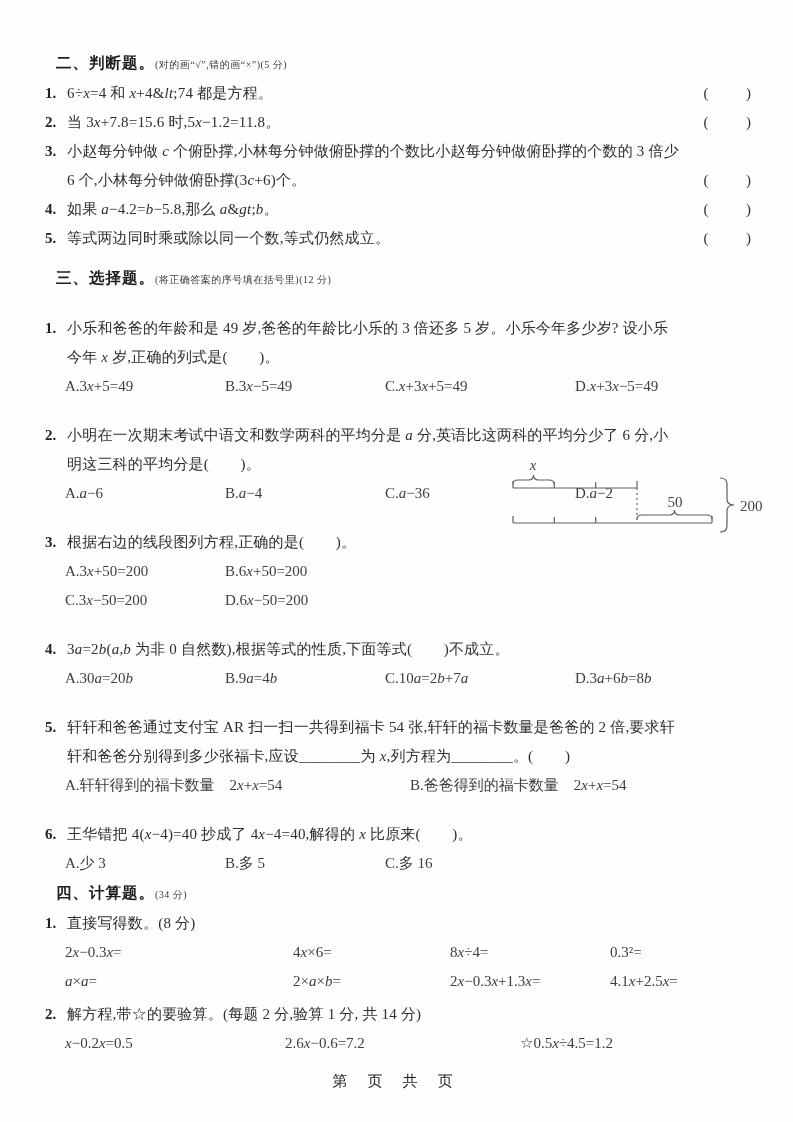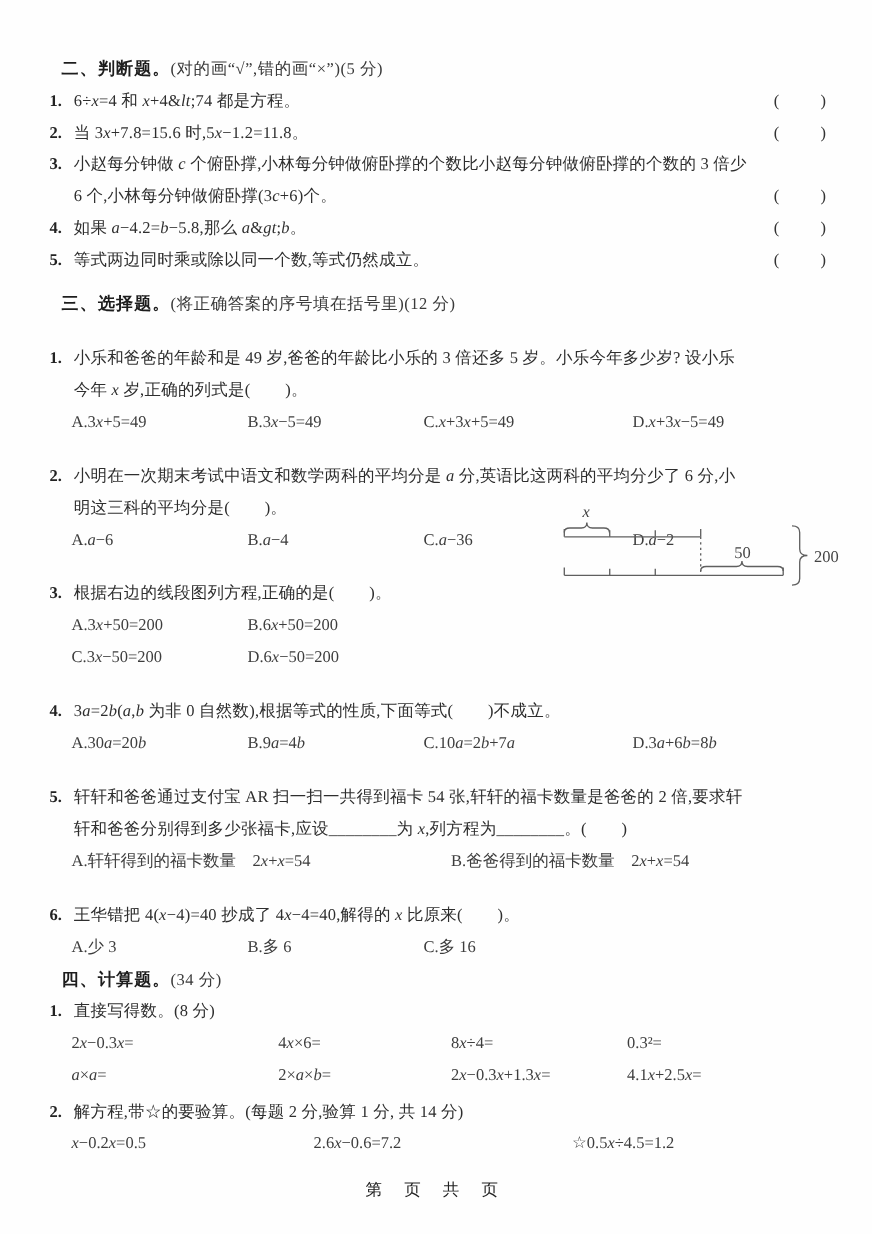--- a/index.html
+++ b/index.html
@@ -8,35 +8,35 @@
     position:relative;
     width:793px; height:1122px;
     background:#fefefe;
     font-family:"Liberation Serif", serif;
     color:#2e2e2e;
     overflow:hidden;
   }
   .content { position:absolute; left:22px; top:48px; width:729px; }
   .sec-title { line-height:29px; font-size:15.5px; color:#1d1d1d; }
   .sec-title b { font-weight:bold; letter-spacing:1px;margin-left:34px; }
-  .sec-title .note { font-size:15px; color:#3a3a3a; letter-spacing:0.5px; }
+  .sec-title .note { font-size:10px; color:#3a3a3a; letter-spacing:0.5px; }
   .line { line-height:29px; font-size:15px; }
   .q { padding-left:23px; }
   .q-num { display:inline-block; min-width:22px; font-weight:bold; color:#222; }
   .q-text { letter-spacing:0.2px; }
   .pre { white-space:pre-wrap; }
   .jrow { display:flex; padding-left:23px; }
   .jrow .q-text { flex:1; }
   .cont { padding-left:45px; display:flex; }
   .cont .q-text { flex:1; }
   .bracket { white-space:pre; color:#333; }
   .opts { display:flex; padding-left:43px; color:#3d3d3d; }
   .opts span { display:inline-block; }
   .w160 { width:160px; } .w190 { width:190px;font-family:Liberation Serif, serif; } .w345 { width:345px; }
-  .w188 { width:188px; } .w157 { width:157px; } .w220 { width:220px; } .w235 { width:235px; }
+  .w188 { width:188px; } .w157 { width:157px;margin-left:40px; } .w220 { width:220px; } .w235 { width:235px; }
   .mt10 { margin-top:10px; } .mt3 { margin-top:20px; } .mt4 { margin-top:4px; }
   i { font-style:italic; }
   .diagram { position:absolute; left:500px; top:456px; }
   .diagram text { font-size:15px; fill:#444; font-family:"Liberation Serif", serif; }
   .diagram .it { font-style:italic; }
   .footer {
     position:absolute; left:0; top:1072px; width:793px;
     text-align:center; font-size:15px; color:#222;
     letter-spacing:8px; white-space:pre;
     font-family:"Liberation Sans", sans-serif;
@@ -131,21 +131,21 @@
       <div class="line opts">
         <span class="w345">A.轩轩得到的福卡数量　2<i>x</i>+<i>x</i>=54</span>
         <span>B.爸爸得到的福卡数量　2<i>x</i>+<i>x</i>=54</span>
       </div>
     </div>
 
     <div class="mt3">
       <div class="line q"><span class="q-num">6.</span><span class="q-text pre">王华错把 4(<i>x</i>−4)=40 抄成了 4<i>x</i>−4=40,解得的 <i>x</i> 比原来(        )。</span></div>
       <div class="line opts">
         <span class="w160">A.少 3</span>
-        <span class="w160">B.多 6</span>
+        <span class="w160">B.多 5</span>
         <span>C.多 16</span>
       </div>
     </div>
 
     <div class="sec-title"><b>四、计算题。</b><span class="note pre">(34 分)</span></div>
 
     <div class="line q"><span class="q-num">1.</span><span class="q-text pre">直接写得数。(8 分)</span></div>
     <div class="line opts">
       <span class="w188">2<i>x</i>−0.3<i>x</i>=</span>
       <span class="w157">4<i>x</i>×6=</span>

